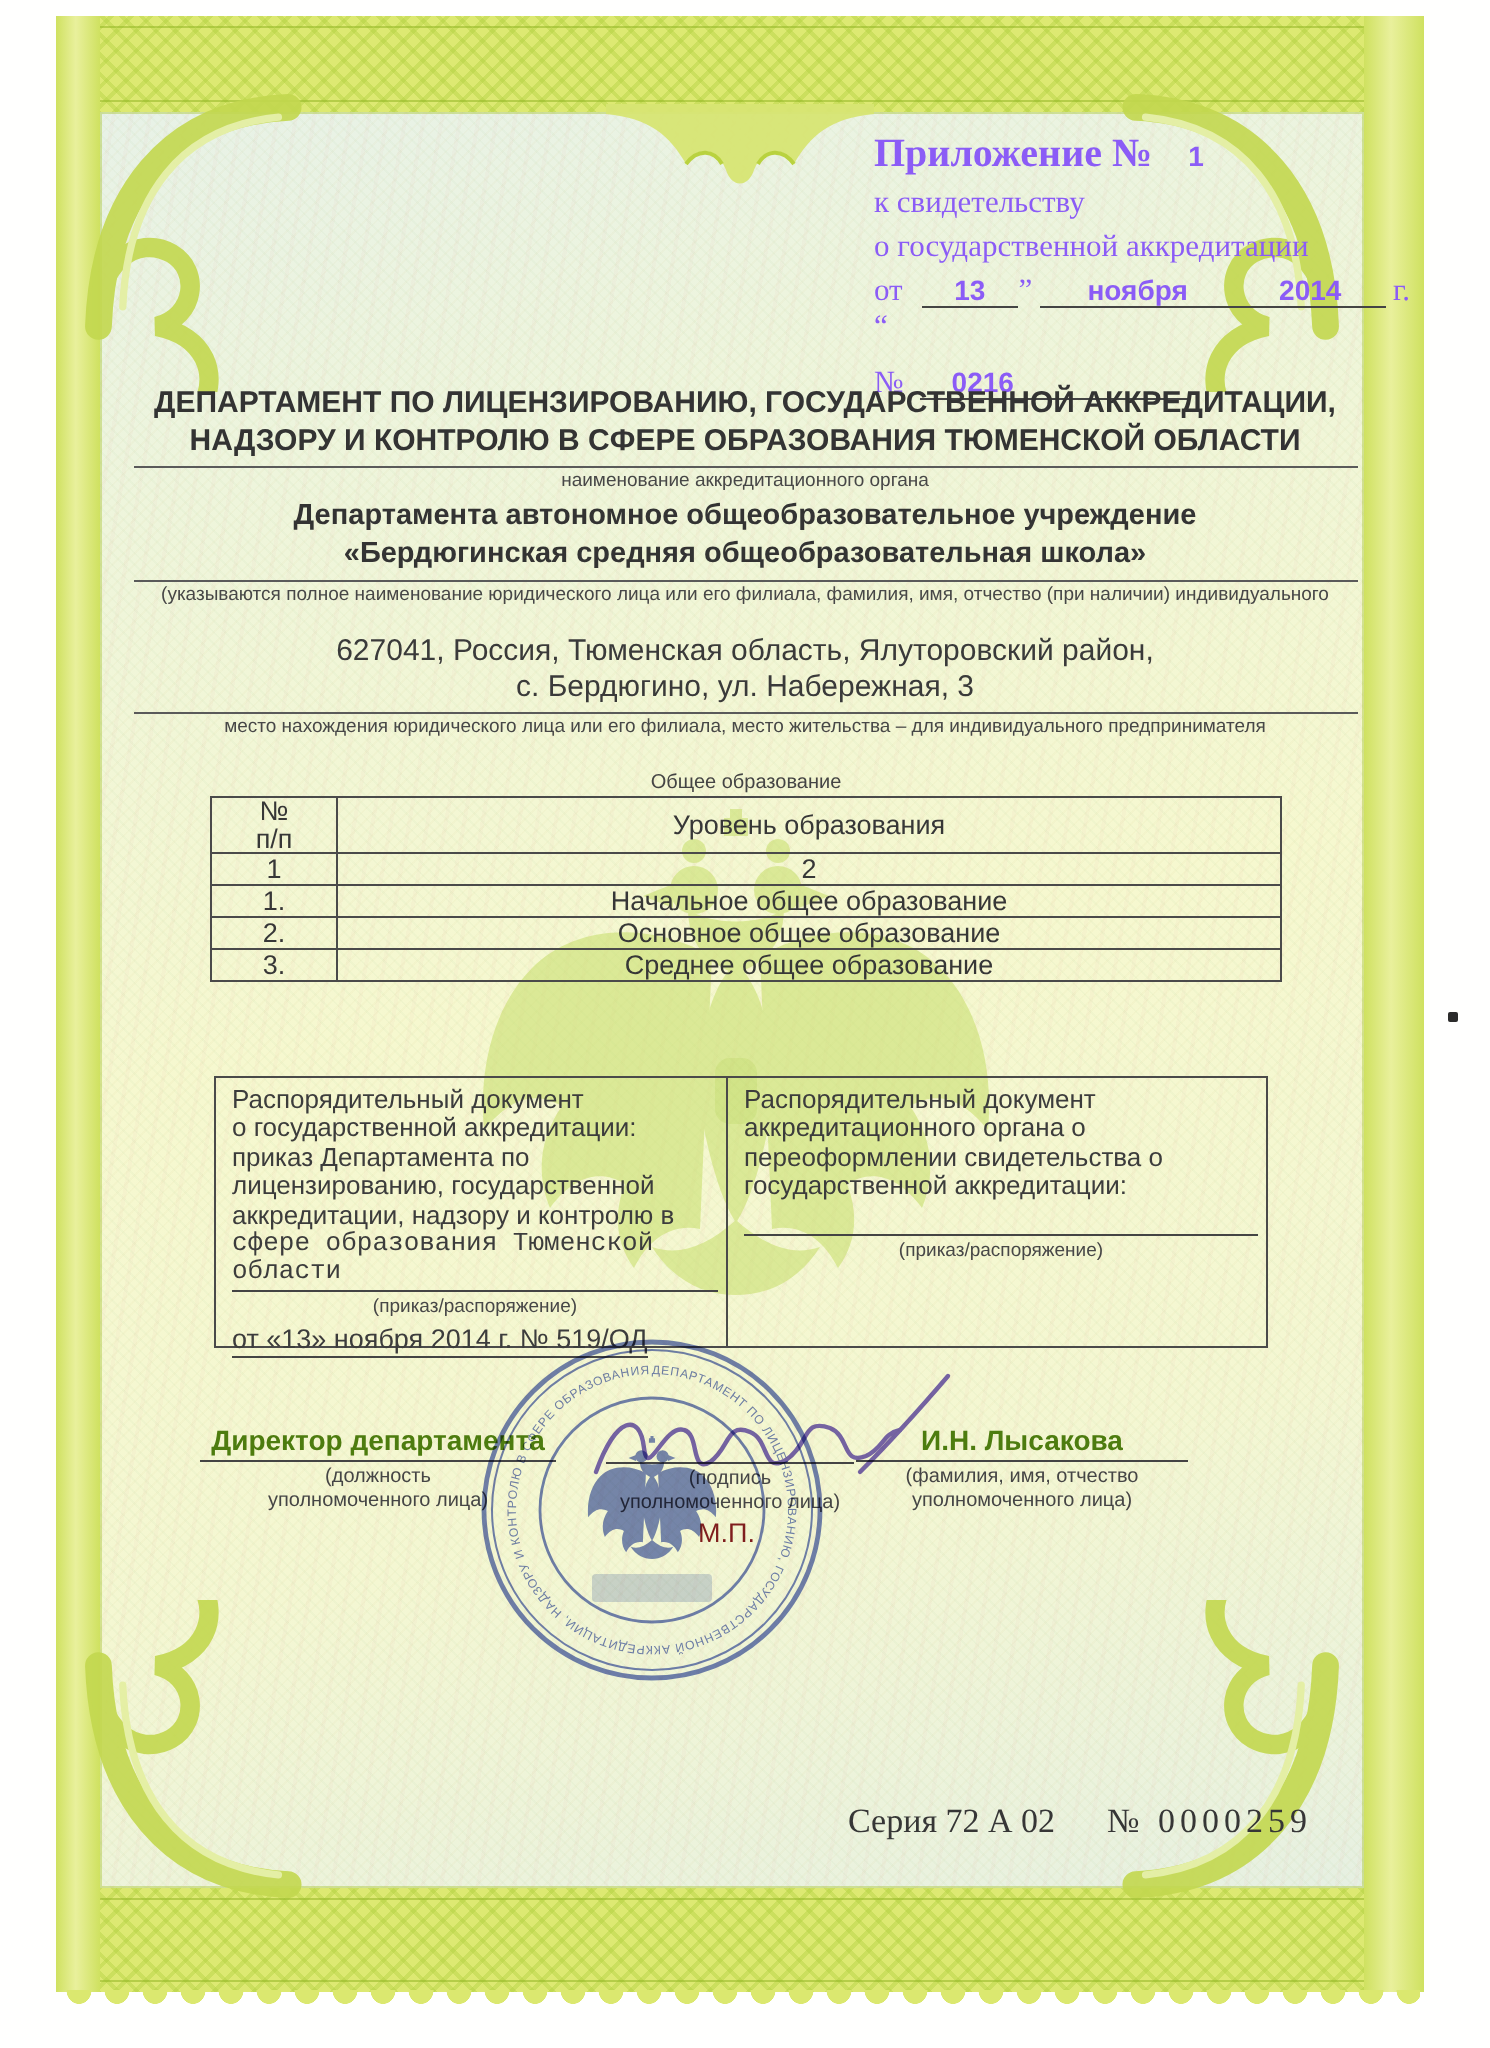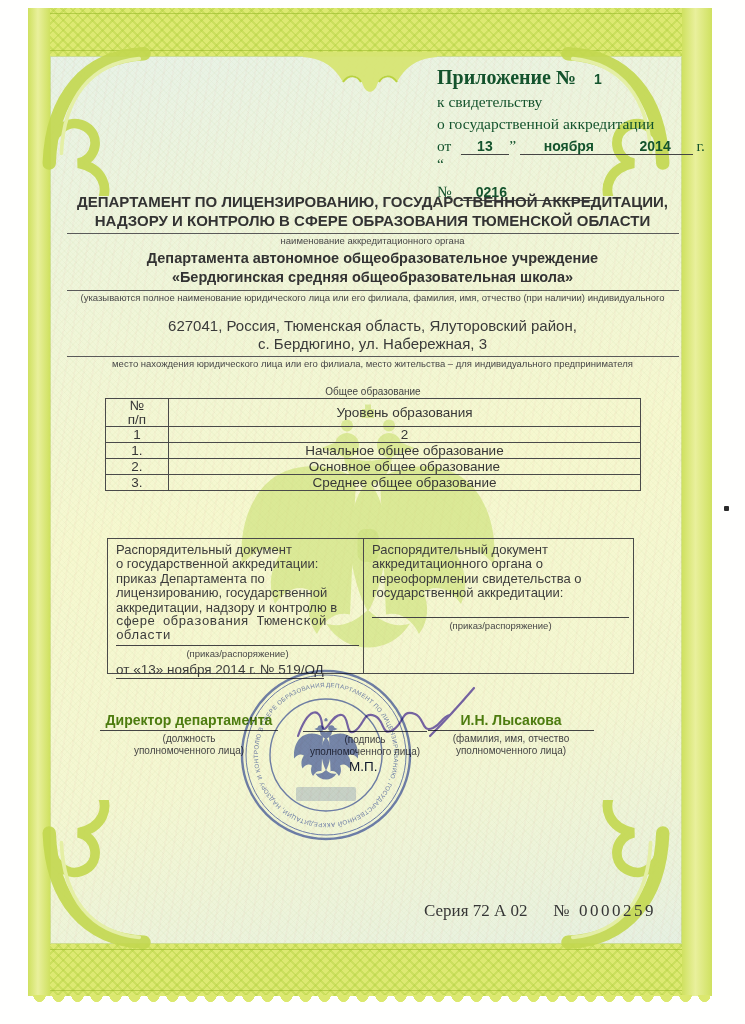--- a/index.html
+++ b/index.html
@@ -36,21 +36,21 @@
   .fl-bl{left:4px;bottom:44px;transform:scaleY(-1);}
   .fl-br{right:32px;bottom:44px;transform:scale(-1,-1);}
   .crest{position:absolute;top:44px;left:50%;transform:translateX(-50%);width:134px;height:54px;}
   
   .content{position:absolute;inset:0;z-index:5;}
   .abs{position:absolute;}
   .serif{font-family:"Liberation Serif",serif;}
   .cap{font-size:9.5px;color:#474747;}
   .rule{border-top:1px solid #5a5a5a;height:0;}
   
-  .hdr{left:437px;top:66px;width:268px;color:#14532d;}
+  .hdr{left:437px;top:66px;width:268px;color:#8b5cf6;}
   .hdr-title{display:flex;align-items:baseline;gap:18px;font-family:"Liberation Serif",serif;
       font-weight:bold;font-size:20px;}
   .hdr-num{font-family:"Liberation Sans",sans-serif;font-weight:bold;font-size:14px;}
   .hdr-line{font-family:"Liberation Serif",serif;font-size:15.5px;margin-top:4px;}
   .hdr-date{display:flex;align-items:baseline;font-family:"Liberation Serif",serif;
       font-size:15.5px;margin-top:4px;}
   .fill{border-bottom:1.2px solid #444;text-align:center;
       font-family:"Liberation Sans",sans-serif;font-weight:bold;font-size:14px;}
   .f-day{width:52px;}.f-month{width:104px;}.f-year{width:80px;}
   .hdr-no{display:flex;align-items:baseline;font-family:"Liberation Serif",serif;
@@ -82,21 +82,21 @@
   .oref{display:inline-block;border-bottom:1.2px solid #444;margin-top:2px;font-size:13.5px;}
   .r-blank{margin-top:16px;border-top:1.2px solid #444;}
   
   .sigrow .lbl{font-size:14px;font-weight:bold;color:#4d7c0f;text-align:center;
       padding-bottom:2px;border-bottom:1.2px solid #444;}
   .sig-left{left:100px;top:712px;width:178px;}
   .sig-mid{left:303px;top:712px;width:124px;}
   .sig-right{left:428px;top:712px;width:166px;}
   .sig-mid .lbl{height:17px;}
   .cap2{text-align:center;font-size:10px;line-height:11.5px;margin-top:2px;color:#454545;}
-  .mp{left:349px;top:759px;font-size:13.5px;color:#0f172a;}
+  .mp{left:349px;top:759px;font-size:13.5px;color:#7f1d1d;}
   
   .series{left:424px;top:901px;display:flex;gap:26px;font-family:"Liberation Serif",serif;
       font-size:17px;color:#363636;}
   .series .num{letter-spacing:2.5px;}
   .dot{position:absolute;left:724px;top:506px;width:5px;height:5px;background:#2b2b2b;border-radius:1px;}
   
   .watermark{position:absolute;left:218px;top:380px;width:300px;height:295px;z-index:2;opacity:.55;}
   .sealwrap{position:absolute;left:238px;top:667px;width:176px;height:176px;z-index:8;
       mix-blend-mode:multiply;opacity:.88;}
   .signwrap{position:absolute;left:290px;top:684px;width:190px;height:66px;z-index:9;

